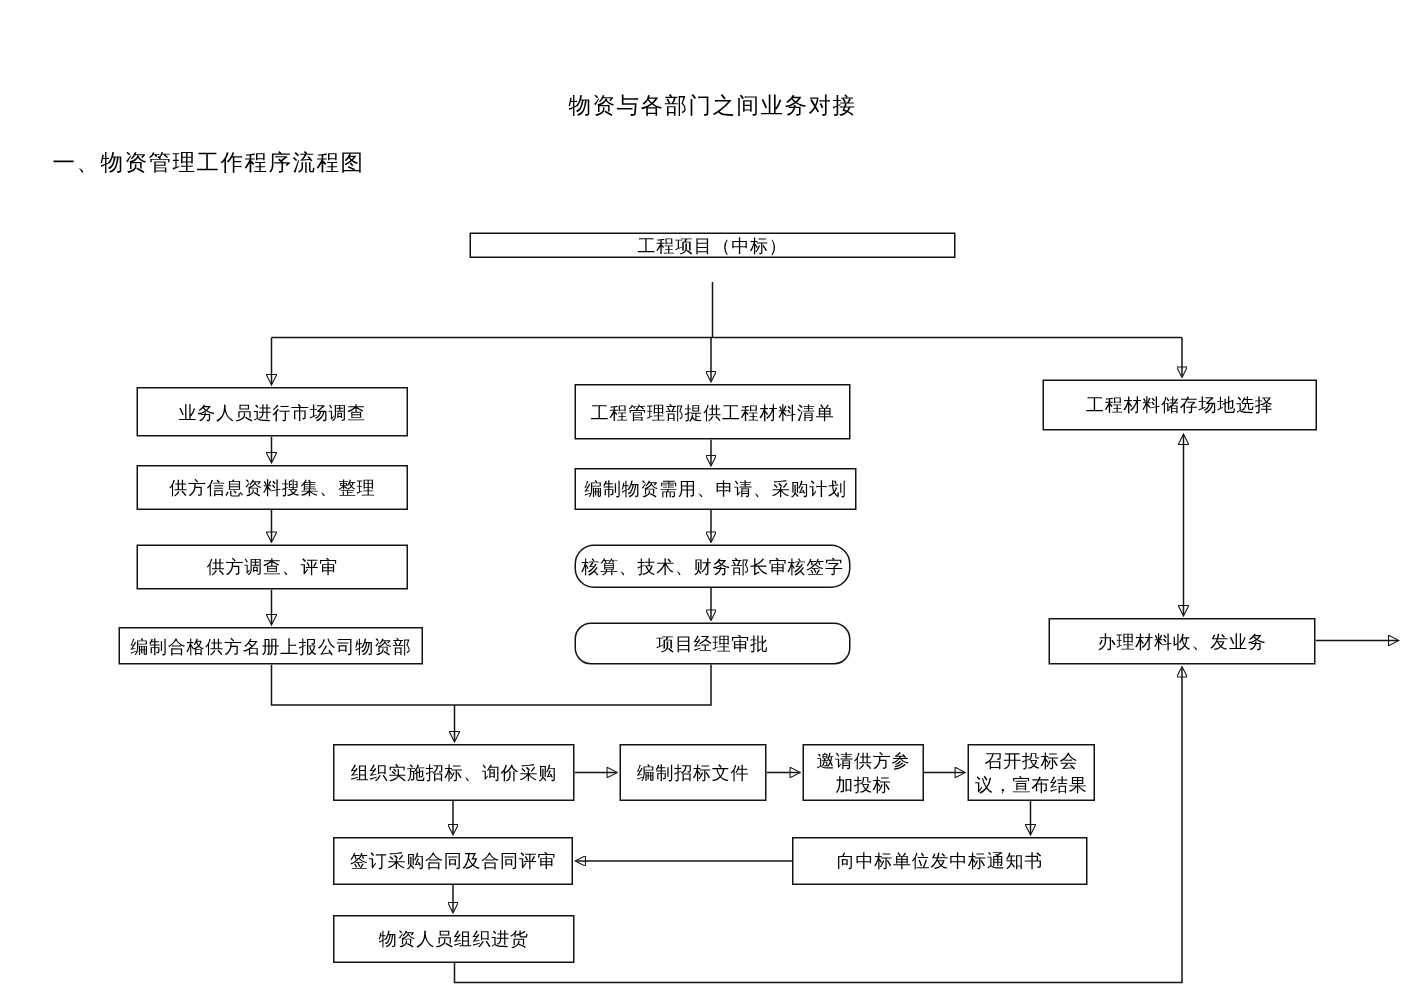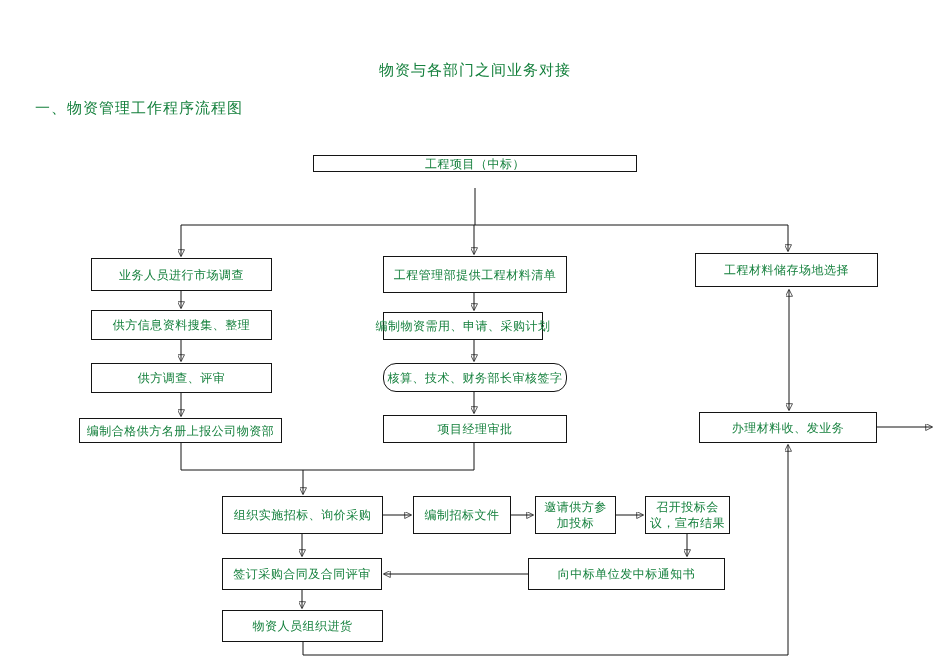--- a/index.html
+++ b/index.html
@@ -6,21 +6,21 @@
     margin: 0;
     padding: 0;
     background: #ffffff;
   }
   #page {
     position: relative;
     width: 950px;
     height: 672px;
     background: #ffffff;
     font-family: "Liberation Serif", "DejaVu Serif", serif;
-    color: #15803d;
+    color: #000000;
     overflow: hidden;
   }
   .doc-title {
     position: absolute;
     left: 0;
     right: 0;
     top: 61px;
     text-align: center;
     font-size: 15px;
     letter-spacing: 1px;
@@ -126,29 +126,29 @@
   </div>
 
   <div class="node" style="left:79px; top:418px; width:203px; height:25px;">
     <span>编制合格供方名册上报公司物资部</span>
   </div>
 
   <div class="node" style="left:383px; top:256px; width:184px; height:37px;">
     <span>工程管理部提供工程材料清单</span>
   </div>
 
-  <div class="node" style="left:383px; top:312px; width:160px; height:28px;">
+  <div class="node" style="left:383px; top:312px; width:188px; height:28px;">
     <span>编制物资需用、申请、采购计划</span>
   </div>
 
   <div class="node" style="left:383px; top:363px; width:184px; height:29px;border-radius:13px;">
     <span>核算、技术、财务部长审核签字</span>
   </div>
 
-  <div class="node" style="left:383px; top:415px; width:184px; height:28px;">
+  <div class="node" style="left:383px; top:415px; width:184px; height:28px;border-radius:11px;">
     <span>项目经理审批</span>
   </div>
 
   <div class="node" style="left:695px; top:253px; width:183px; height:34px;">
     <span>工程材料储存场地选择</span>
   </div>
 
   <div class="node" style="left:699px; top:412px; width:178px; height:31px;">
     <span>办理材料收、发业务</span>
   </div>

